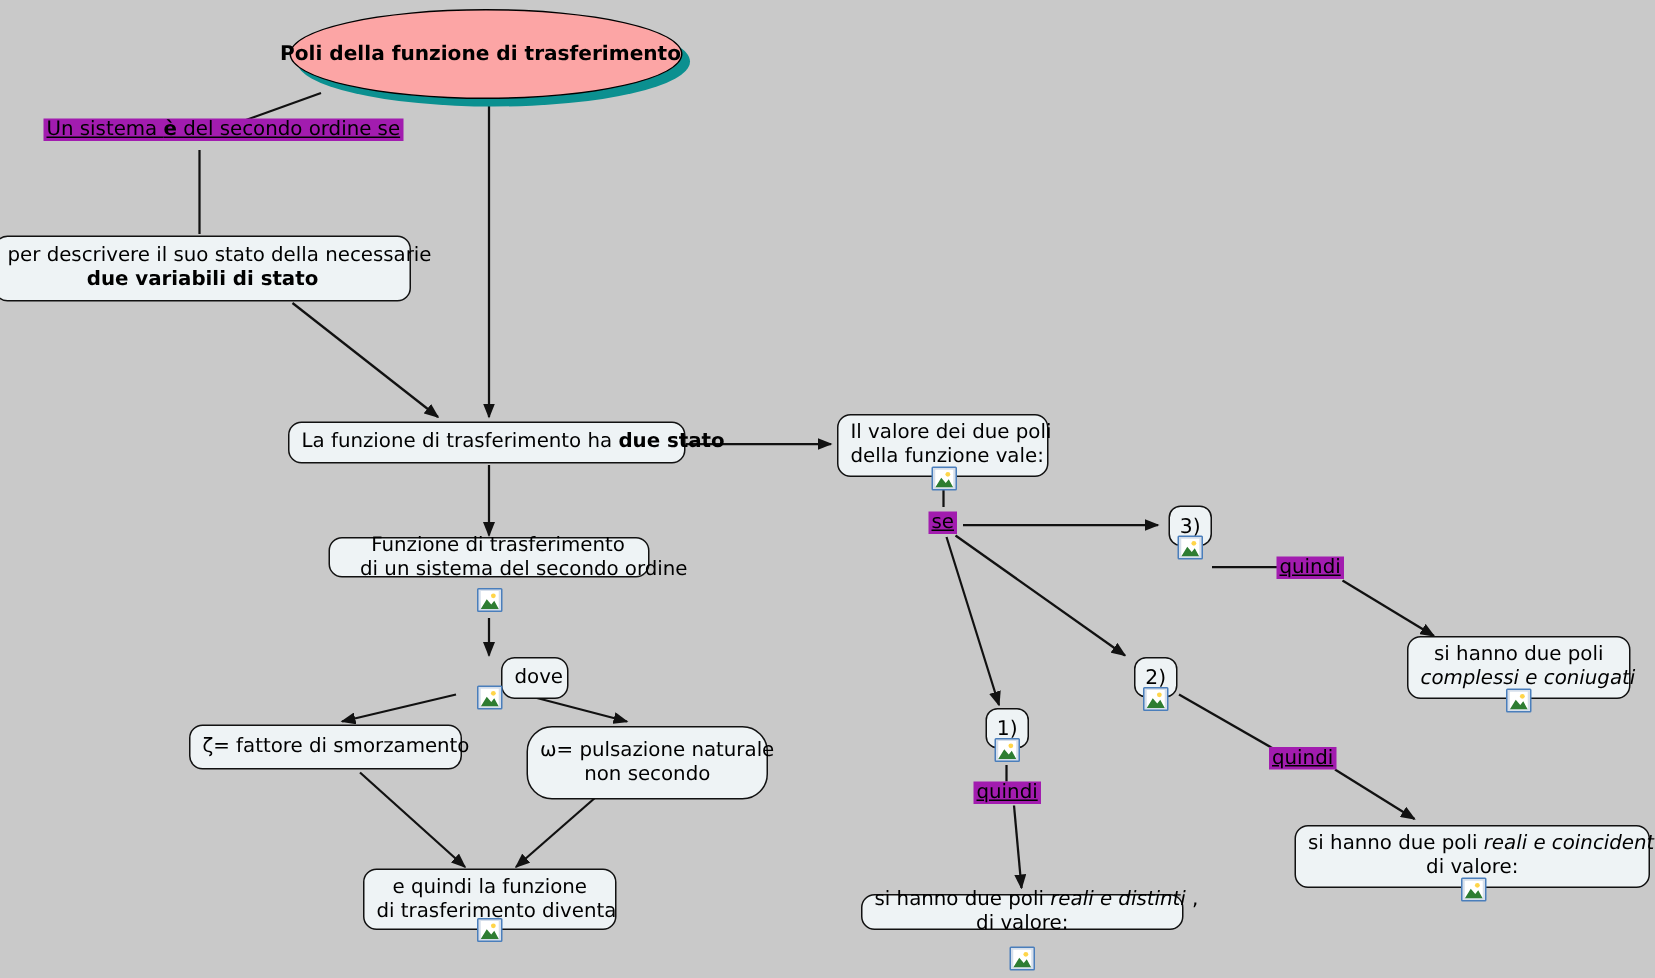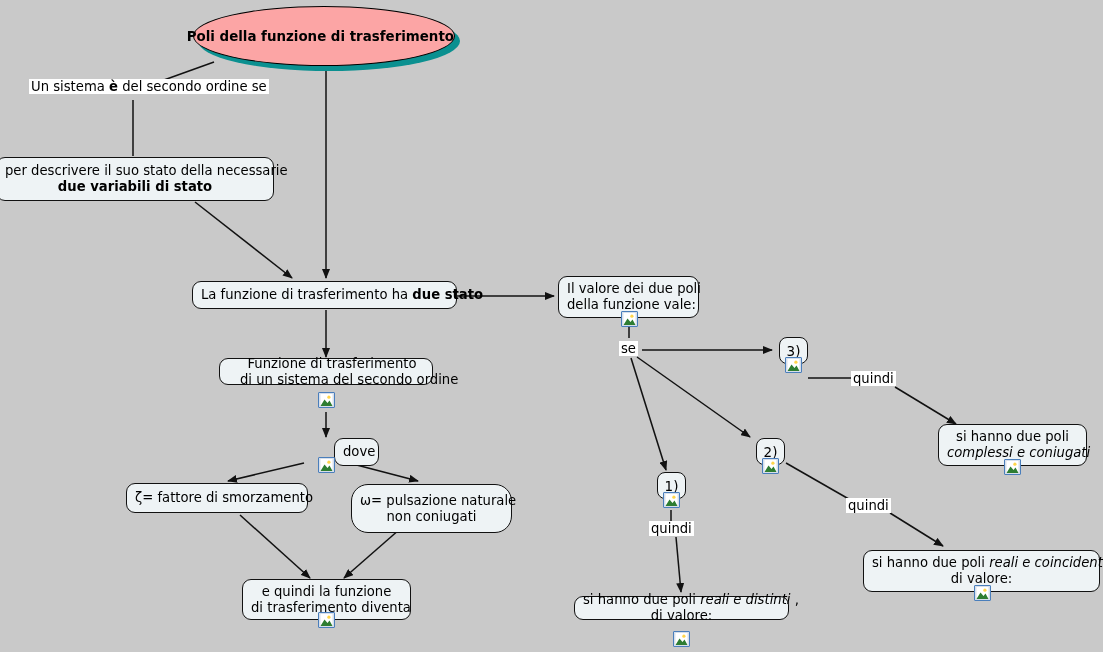--- a/index.html
+++ b/index.html
@@ -87,23 +87,24 @@
     color: #000;
     white-space: nowrap;
   }
 
   
   .link-label {
     position: absolute;
     font-size: 13.2px;
     line-height: 15px;
     color: #000;
-    background: #ffffff;
+    background: #a21caf;
     white-space: nowrap;
     padding: 0 2px;
+    text-decoration: underline;
   }
   .link-label b { font-weight: bold; }
 
   
   .pic-badge {
     position: absolute;
     width: 17px;
     height: 16px;
     box-sizing: border-box;
     border: 1.5px solid #4a7ebb;
@@ -227,21 +228,21 @@
       </svg>
   </div>
 
   <div class="node" style="left:126px; top:483px; width:182px; height:30px;">
     <span class="txt">ζ= fattore di smorzamento</span>
   </div>
 
   <div class="node" style="left:351px; top:484px; width:161px; height:49px;border-radius:17px;">
     <span class="txt">
       <span>ω= pulsazione naturale</span><br>
-      <span>non coniugati</span>
+      <span>non secondo</span>
     </span>
   </div>
 
   <div class="node" style="left:242px; top:579px; width:169px; height:41px;">
     <span class="txt">
       <span>e quindi la funzione</span><br>
       <span>di trasferimento diventa</span>
     </span>
   </div>
   <div class="pic-badge" style="left:318px; top:612px;">

